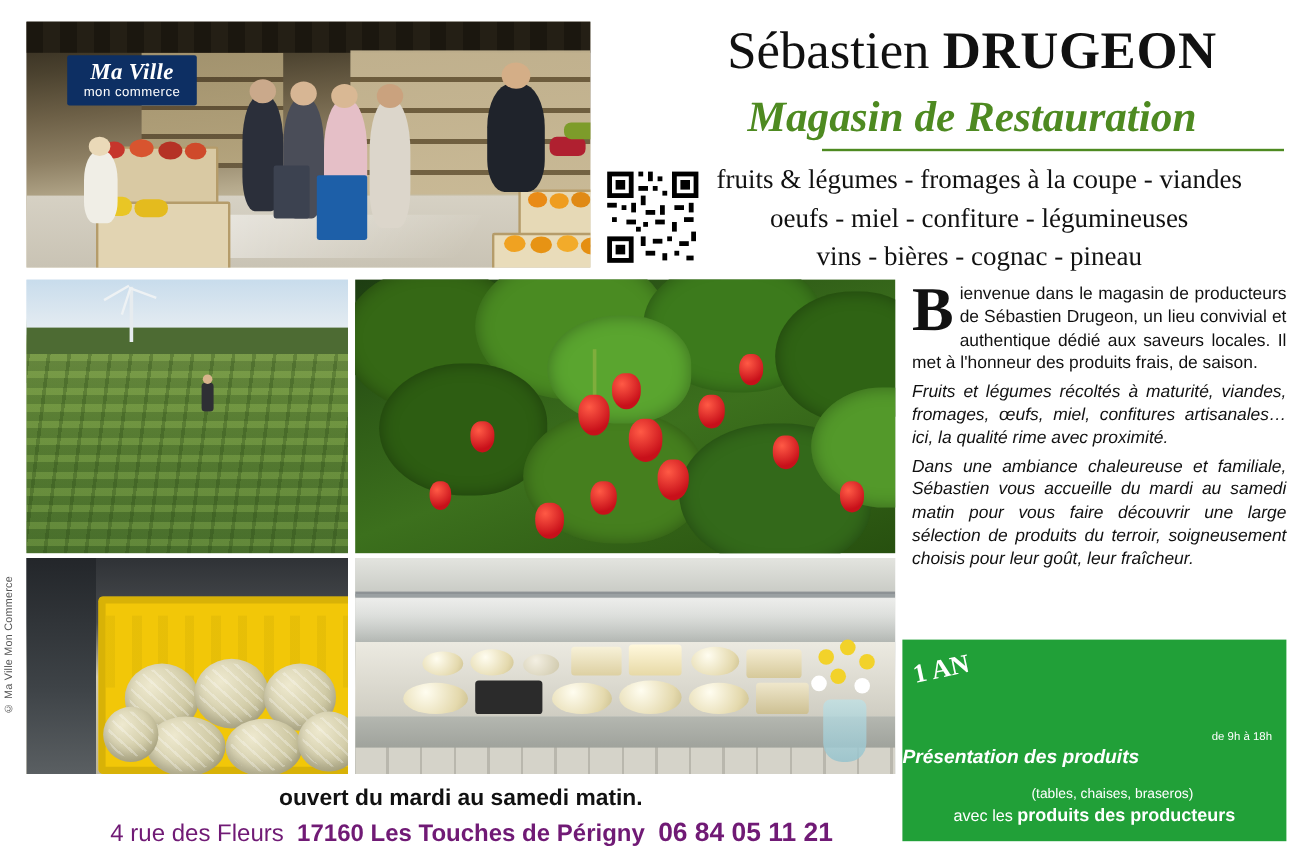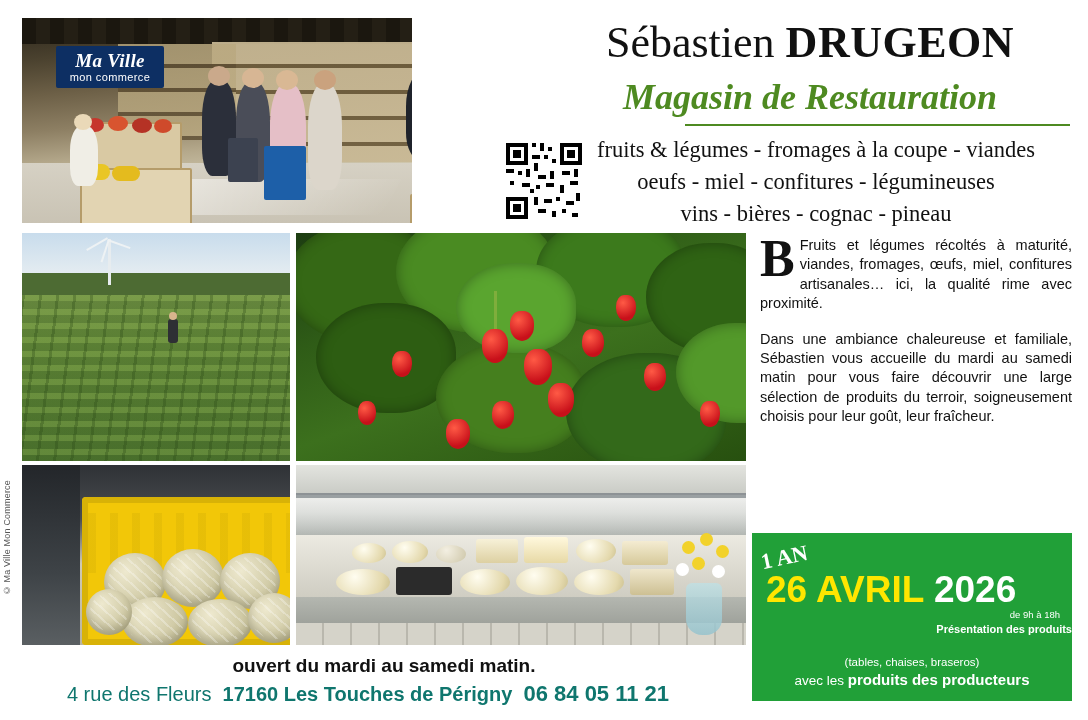--- a/index.html
+++ b/index.html
@@ -20,21 +20,21 @@
     writing-mode:vertical-rl;
     transform:rotate(180deg);
     letter-spacing:.2px;
     white-space:nowrap;
   }
 
   
   .photo{position:absolute;overflow:hidden;}
 
   
-  #photo-shop{left:22px;top:18px;width:390px;height:205px;
+  #photo-shop{left:22px;top:18px;width:470px;height:205px;
     background:linear-gradient(175deg,#2a2419 0%,#4b422f 18%,#6d6047 33%,#8d7f63 48%,#b5a98c 62%,#cfc7ae 75%,#d8d2c0 100%);
   }
   #photo-shop .ceil{position:absolute;left:0;top:0;width:100%;height:26px;
     background:repeating-linear-gradient(90deg,#1b170f 0 14px,#241f15 14px 28px);}
   #photo-shop .shelf{position:absolute;right:0;top:24px;width:200px;height:120px;
     background:repeating-linear-gradient(180deg,#c8b894 0 22px,#6d5c3c 22px 26px);
     opacity:.93;}
   #photo-shop .shelf2{position:absolute;left:96px;top:26px;width:118px;height:96px;
     background:repeating-linear-gradient(180deg,#b9a87f 0 20px,#5d4d32 20px 24px);opacity:.8;}
   #photo-shop .crate{position:absolute;background:#d9c9a3;border:2px solid #b59c6a;border-radius:2px;}
@@ -148,21 +148,21 @@
   .body-copy{
     position:absolute;left:760px;top:236px;width:312px;
     color:#111;font-family:"Liberation Sans",sans-serif;
     font-size:14.5px;line-height:19.4px;text-align:justify;
   }
   .body-copy .dropcap{
     float:left;font-family:"Liberation Serif",serif;font-weight:bold;
     font-size:52px;line-height:42px;padding:2px 5px 0 0;color:#111;
   }
   .body-copy p{margin:0;}
-  .body-copy p+p{margin-top:16px;}
+  .body-copy p+p{margin-top:4px;font-style:italic;}
 
   
   #anniv{
     position:absolute;left:752px;top:533px;width:320px;height:168px;
     background:#21a038;color:#fff;overflow:hidden;
   }
   #anniv .oneyear{
     position:absolute;left:12px;top:16px;
     font-family:"Liberation Serif",serif;font-weight:bold;font-size:22px;
     color:#fff;transform:rotate(-12deg);transform-origin:left bottom;white-space:nowrap;
@@ -175,35 +175,35 @@
   #anniv .date{
     position:absolute;left:14px;top:36px;width:300px;
     font-family:"Liberation Sans",sans-serif;font-weight:bold;font-size:37px;
     white-space:nowrap;line-height:42px;
   }
   #anniv .date .d{color:#ffe600;}
   #anniv .date .y{color:#ffffff;}
   #anniv .hours{
     position:absolute;right:12px;top:76px;font-size:9.5px;white-space:nowrap;
   }
-  #anniv .l1{position:absolute;left:0;top:90px;width:100%;text-align:right;font-size:11px;font-weight:bold;white-space:nowrap;}
+  #anniv .l1{position:absolute;left:0;top:90px;width:100%;text-align:left;font-size:16px;font-weight:bold;white-space:nowrap;font-style:italic;}
   #anniv .l2{position:absolute;left:0;top:106px;width:100%;text-align:center;font-size:14px;font-weight:bold;white-space:nowrap;}
-  #anniv .l3{position:absolute;left:0;top:123px;width:100%;text-align:center;font-size:11.5px;white-space:nowrap;}
+  #anniv .l3{position:absolute;left:15px;top:123px;width:100%;text-align:center;font-size:11.5px;white-space:nowrap;}
   #anniv .l4{position:absolute;left:0;top:138px;width:100%;text-align:center;font-size:13.5px;white-space:nowrap;}
   #anniv .l4 b{font-size:15px;}
   #anniv .l5{position:absolute;left:0;top:155px;width:100%;text-align:center;font-size:11px;white-space:nowrap;}
 
   
   .footer-hours{
     position:absolute;left:22px;top:655px;width:724px;text-align:center;
     font-size:19px;font-weight:bold;color:#111;white-space:nowrap;
   }
   .footer-addr{
-    position:absolute;left:6px;top:681px;width:724px;text-align:center;
-    font-size:20px;color:#0f766e;white-space:nowrap;
+    position:absolute;left:31px;top:681px;width:724px;text-align:center;
+    font-size:20px;color:#701a75;white-space:nowrap;
   }
   .footer-addr .street{font-weight:normal;}
   .footer-addr .city{font-weight:bold;}
   .footer-addr .tel{font-weight:bold;font-size:22px;}
 </style>
 </head>
 <body>
 
 <div class="page">
 
@@ -378,36 +378,33 @@
 
   <div class="title-name">
     <span class="light">Sébastien</span>
     <span class="bold">DRUGEON</span>
   </div>
   <div class="subtitle">Magasin de Restauration</div>
   <div class="subtitle-rule"></div>
 
   <div class="product-lines">
     <div>fruits &amp; légumes - fromages à la coupe - viandes</div>
-    <div>oeufs - miel - confitures - légumineuses</div>
+    <div>oeufs - miel - confiture - légumineuses</div>
     <div>vins - bières - cognac - pineau</div>
   </div>
 
   <div class="body-copy">
     <span class="dropcap">B</span>
+    <p>ienvenue dans le magasin de producteurs de Sébastien Drugeon, un lieu convivial et authentique dédié aux saveurs locales. Il met à l'honneur des produits frais, de saison.</p>
     <p>Fruits et légumes récoltés à maturité, viandes, fromages, œufs, miel, confitures artisanales… ici, la qualité rime avec proximité.</p>
     <p>Dans une ambiance chaleureuse et familiale, Sébastien vous accueille du mardi au samedi matin pour vous faire découvrir une large sélection de produits du terroir, soigneusement choisis pour leur goût, leur fraîcheur.</p>
   </div>
 
   <div id="anniv">
     <div class="oneyear">1 AN</div>
-    <div class="date">
-      <span class="d">26 AVRIL</span>
-      <span class="y">2026</span>
-    </div>
     <div class="hours">de 9h à 18h</div>
     <div class="l1">Présentation des produits</div>
     <div class="l3">(tables, chaises, braseros)</div>
     <div class="l4">
       <span>avec les </span><b>produits des producteurs</b>
     </div>
   </div>
 
   <div class="footer-hours">ouvert du mardi au samedi matin.</div>
   <div class="footer-addr">

